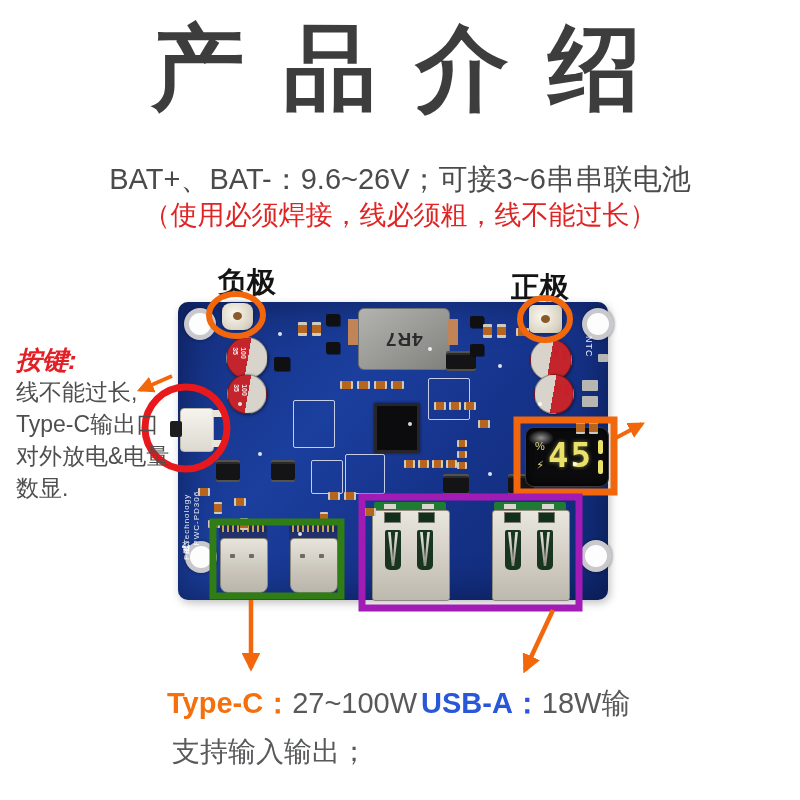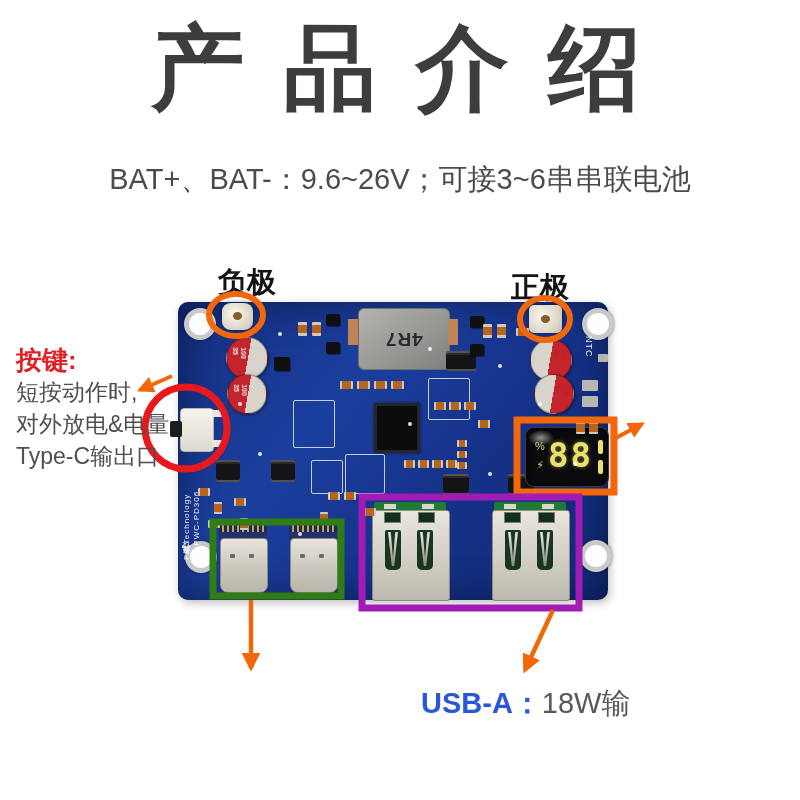--- a/index.html
+++ b/index.html
@@ -81,41 +81,42 @@
   .usba .hole1{top:10px;width:15px;height:9px;background:#11301c;border:1px solid #7d7a72;}
   .usba .vslot{top:28px;width:16px;height:40px;background:#17351f;border-radius:2px 2px 5px 5px;}
   .usba .vslot i{position:absolute;left:3px;top:2px;width:10px;height:34px;
         background:linear-gradient(180deg,#dcd9d1 20%,#8f8c84);clip-path:polygon(0 0,28% 0,50% 78%,72% 0,100% 0,62% 100%,38% 100%);}
 
   
   svg.overlay{left:0;top:0;width:800px;height:800px;pointer-events:none;}
 
   
   .note-left{left:16px;top:344px;width:170px;}
-  .note-left .head{font-size:26px;font-weight:700;color:#e31f26;line-height:32px;}
+  .note-left .head{font-size:26px;font-weight:700;color:#e31f26;line-height:32px;font-style:italic;}
   .note-left .ln{font-size:23px;color:#4f4f4f;font-weight:500;line-height:32px;white-space:nowrap;}
   .note-right{left:646px;top:428px;}
   .note-right .l1{font-size:27px;font-weight:700;color:#f2620a;line-height:33px;white-space:nowrap;}
   .note-right .l2{font-size:25px;font-weight:700;color:#f2620a;line-height:33px;white-space:nowrap;}
   .port-note{font-size:29px;white-space:nowrap;}
   .port-note .lab{font-weight:700;}
   .port-note .val{color:#58595b;font-weight:500;}
   .note-typec{left:167px;top:684px;}
   .note-typec .lab{color:#f4700e;}
   .note-usba{left:421px;top:684px;}
   .note-usba .lab{color:#2857d8;}
   .port-note .l2{margin-top:9px;margin-left:5px;font-size:28px;color:#58595b;font-weight:500;}
 </style>
 </head>
 <body>
 
 <div class="stage">
 
   <div class="abs title">产 品 介 绍</div>
   <div class="abs intro1">BAT+、BAT-：9.6~26V；可接3~6串串联电池</div>
+  <div class="abs intro2">（使用必须焊接，线必须粗，线不能过长）</div>
 
   <div class="abs pol neg">负极</div>
   <div class="abs pol pos">正极</div>
 
   <div class="abs pcb">
     <div class="hole" style="left:6px;top:6px;"></div>
     <div class="hole" style="left:404px;top:6px;"></div>
     <div class="hole" style="left:7px;top:239px;"></div>
     <div class="hole" style="left:402px;top:238px;"></div>
 
@@ -174,21 +175,21 @@
       </div>
     <div class="silk" style="left:14px;top:140px;height:120px;">FH-PWC-PD306</div>
     <div class="ntc" style="left:406px;top:34px;">NTC</div>
 
     <div class="disp">
       <i class="glare"></i>
       <div class="sym">
         <div style="position:static;">%</div>
         <div style="position:static;">⚡</div>
       </div>
-      <div class="digits">88</div>
+      <div class="digits">45</div>
       <div class="one">
           <i></i>
           <i></i>
         </div>
     </div>
 
     <div class="switch">
       <div class="body"></div>
         <div class="knob"></div>
       <div class="pin1"></div>
@@ -300,26 +301,31 @@
     <rect x="213" y="522" width="128" height="74" fill="none" stroke="#2f7d14" stroke-width="7"></rect>
     <rect x="362" y="497" width="217" height="111" fill="none" stroke="#a31bb5" stroke-width="7"></rect>
     <line x1="172" y1="376" x2="140" y2="390" stroke="#f2670c" stroke-width="4" marker-end="url(#ah)"></line>
     <line x1="612" y1="440" x2="642" y2="424" stroke="#f2670c" stroke-width="4" marker-end="url(#ah)"></line>
     <line x1="251" y1="600" x2="251" y2="668" stroke="#f2670c" stroke-width="4.5" marker-end="url(#ah)"></line>
     <line x1="553" y1="610" x2="525" y2="670" stroke="#f2670c" stroke-width="4.5" marker-end="url(#ah)"></line>
   </svg>
 
   <div class="abs note-left">
     <div class="head">按键:</div>
-    <div class="ln">短按动作时,</div>
+    <div class="ln">线不能过长,</div>
+    <div class="ln">Type-C输出口</div>
     <div class="ln">对外放电&amp;电量</div>
-    <div class="ln">Type-C输出口</div>
+    <div class="ln">数显.</div>
   </div>
 
   <div class="abs note-right">
   </div>
 
+  <div class="abs port-note note-typec">
+    <div><span class="lab">Type-C：</span><span class="val">27~100W</span></div>
+    <div class="l2">支持输入输出；</div>
+  </div>
 
   <div class="abs port-note note-usba">
     <div><span class="lab">USB-A：</span><span class="val">18W输</span></div>
   </div>
 
 </div>
 
 </body></html>

